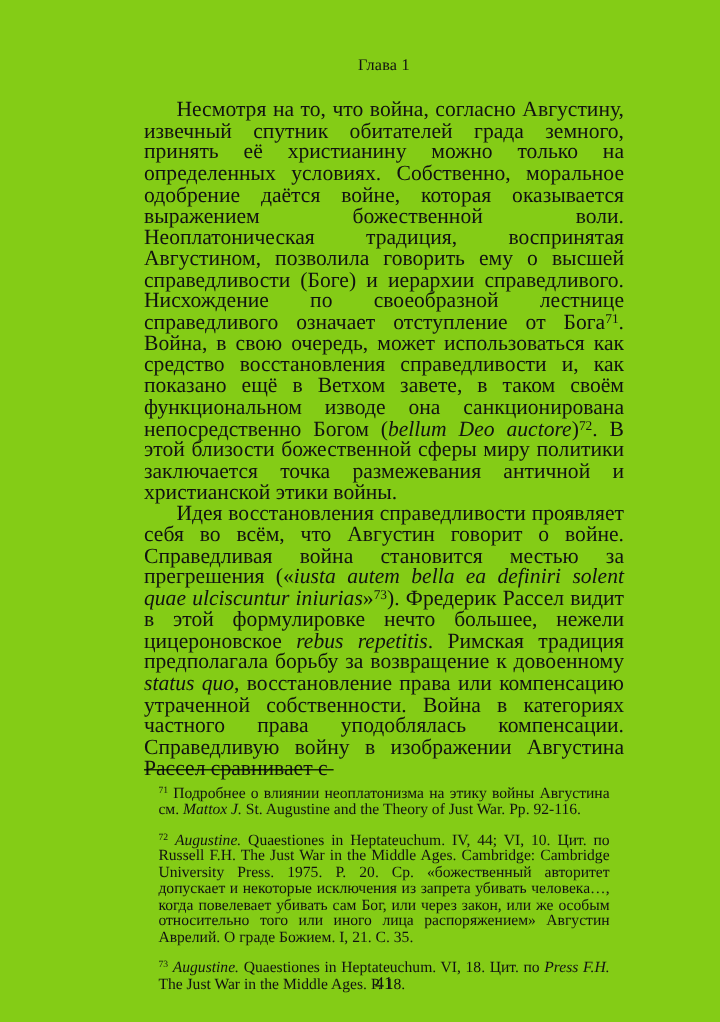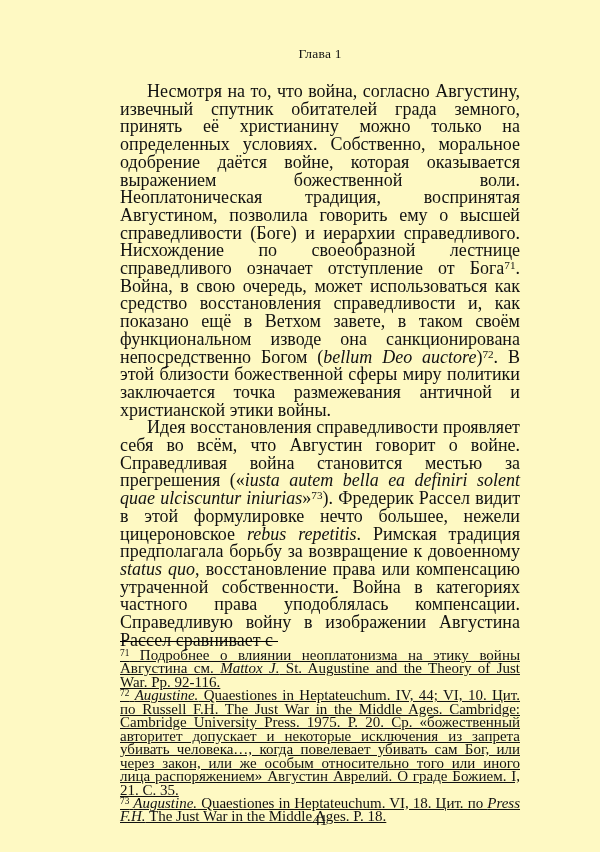--- a/index.html
+++ b/index.html
@@ -4,21 +4,21 @@
 <style>
   html, body {
     margin: 0;
     padding: 0;
     background: #ffffff;
   }
   .page {
     position: relative;
     width: 600px;
     height: 852px;
-    background: #fef9c3;
+    background: #84cc16;
     font-family: "Liberation Serif", "DejaVu Serif", serif;
     color: #111111;
     overflow: hidden;
   }
   .text-col {
     position: absolute;
     left: 120px;
     top: 46px;
     width: 400px;
   }
@@ -49,25 +49,24 @@
     top: 641px;
     width: 400px;
   }
   .fn-rule {
     width: 158px;
     height: 0;
     border-top: 1px solid #000000;
     margin: 0 0 7px 0;
   }
   .footnote {
-    font-size: 15px;
+    font-size: 13px;
     line-height: 13.45px;
     text-align: justify;
-    margin: 0;
-    text-decoration: underline;
+    margin: 12px;
   }
   .page-num {
     position: absolute;
     top: 812px;
     left: 120px;
     width: 400px;
     text-align: center;
     font-size: 15px;
   }
 </style>

